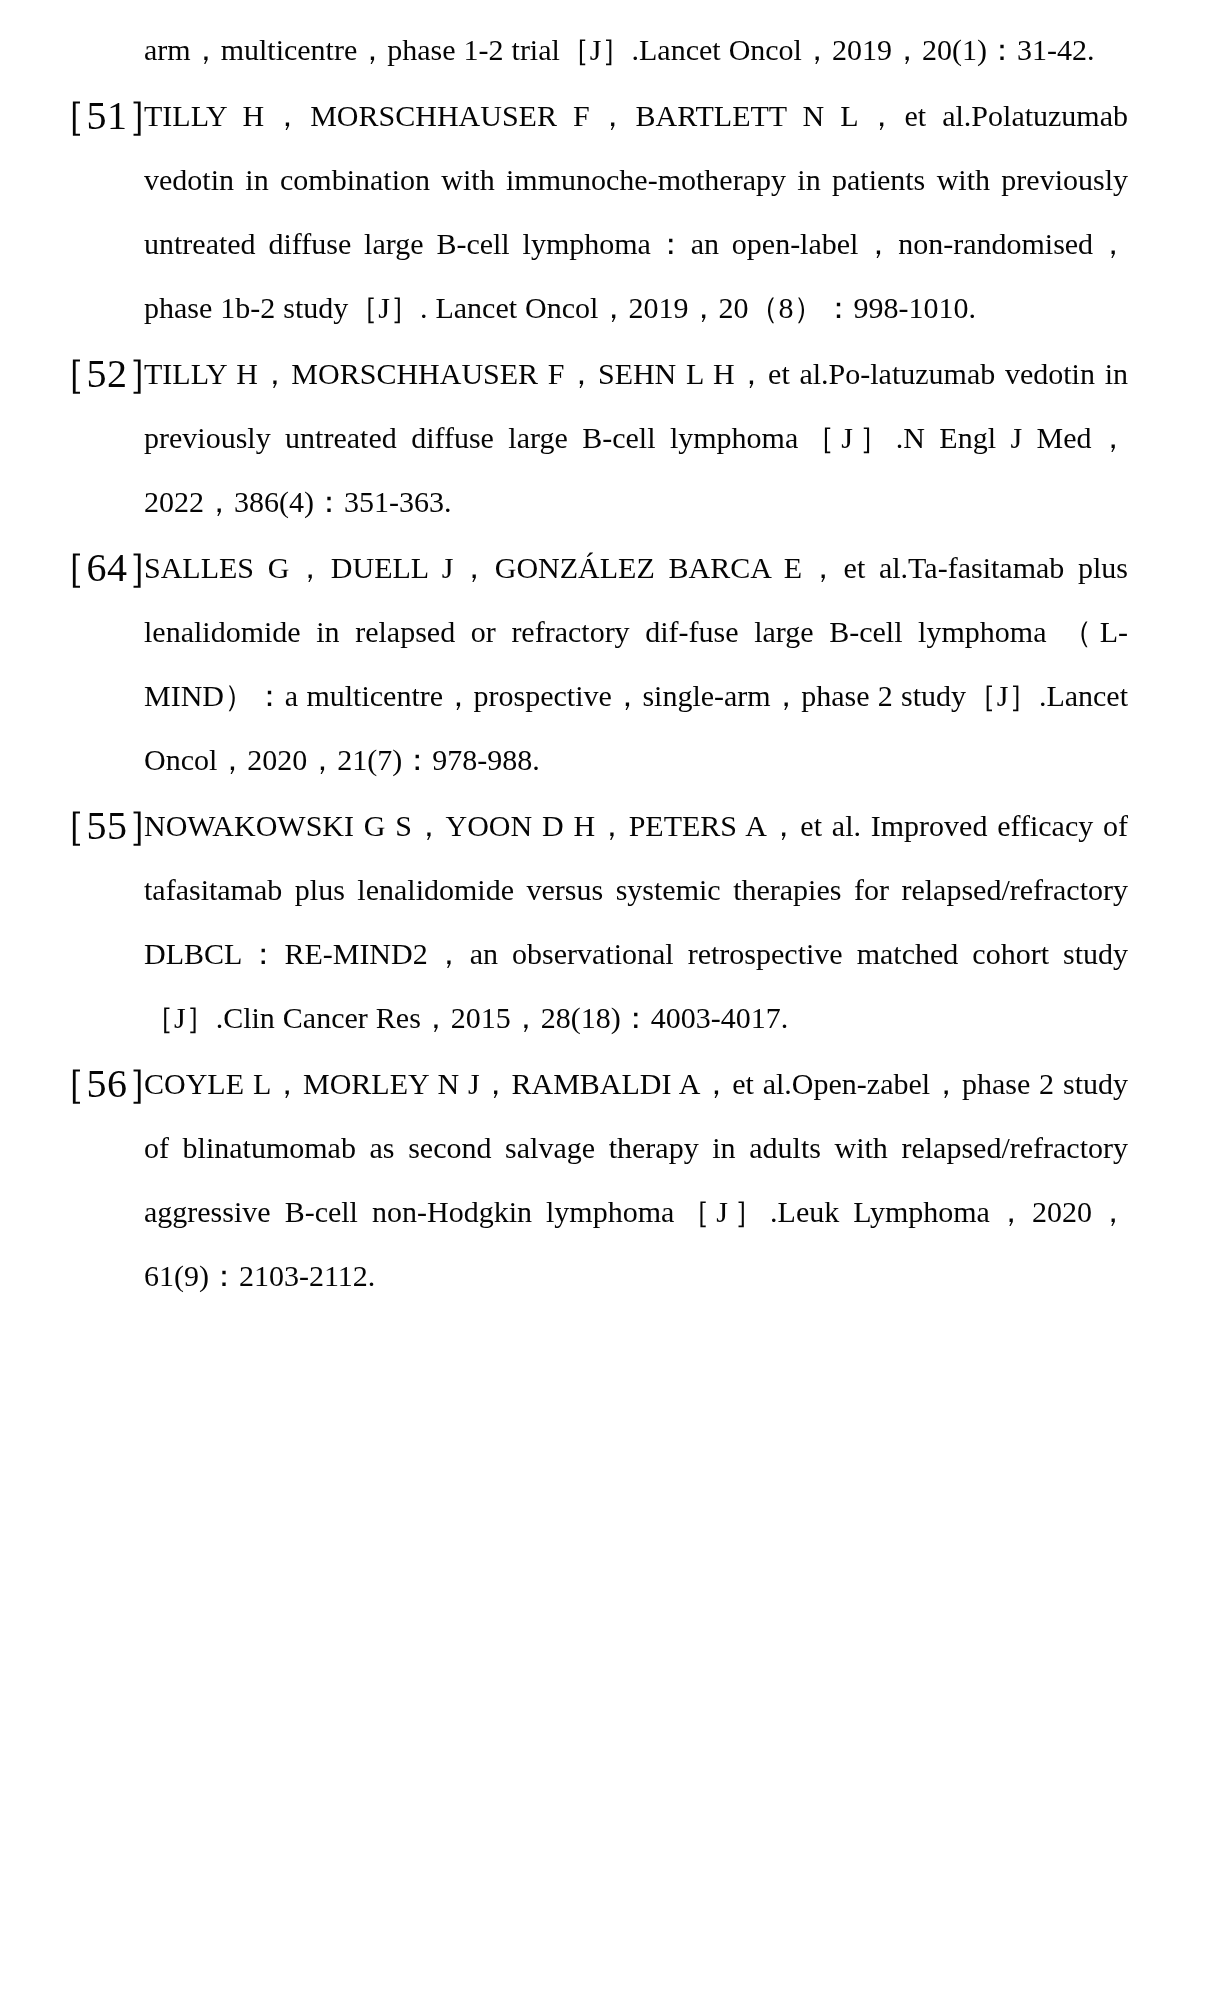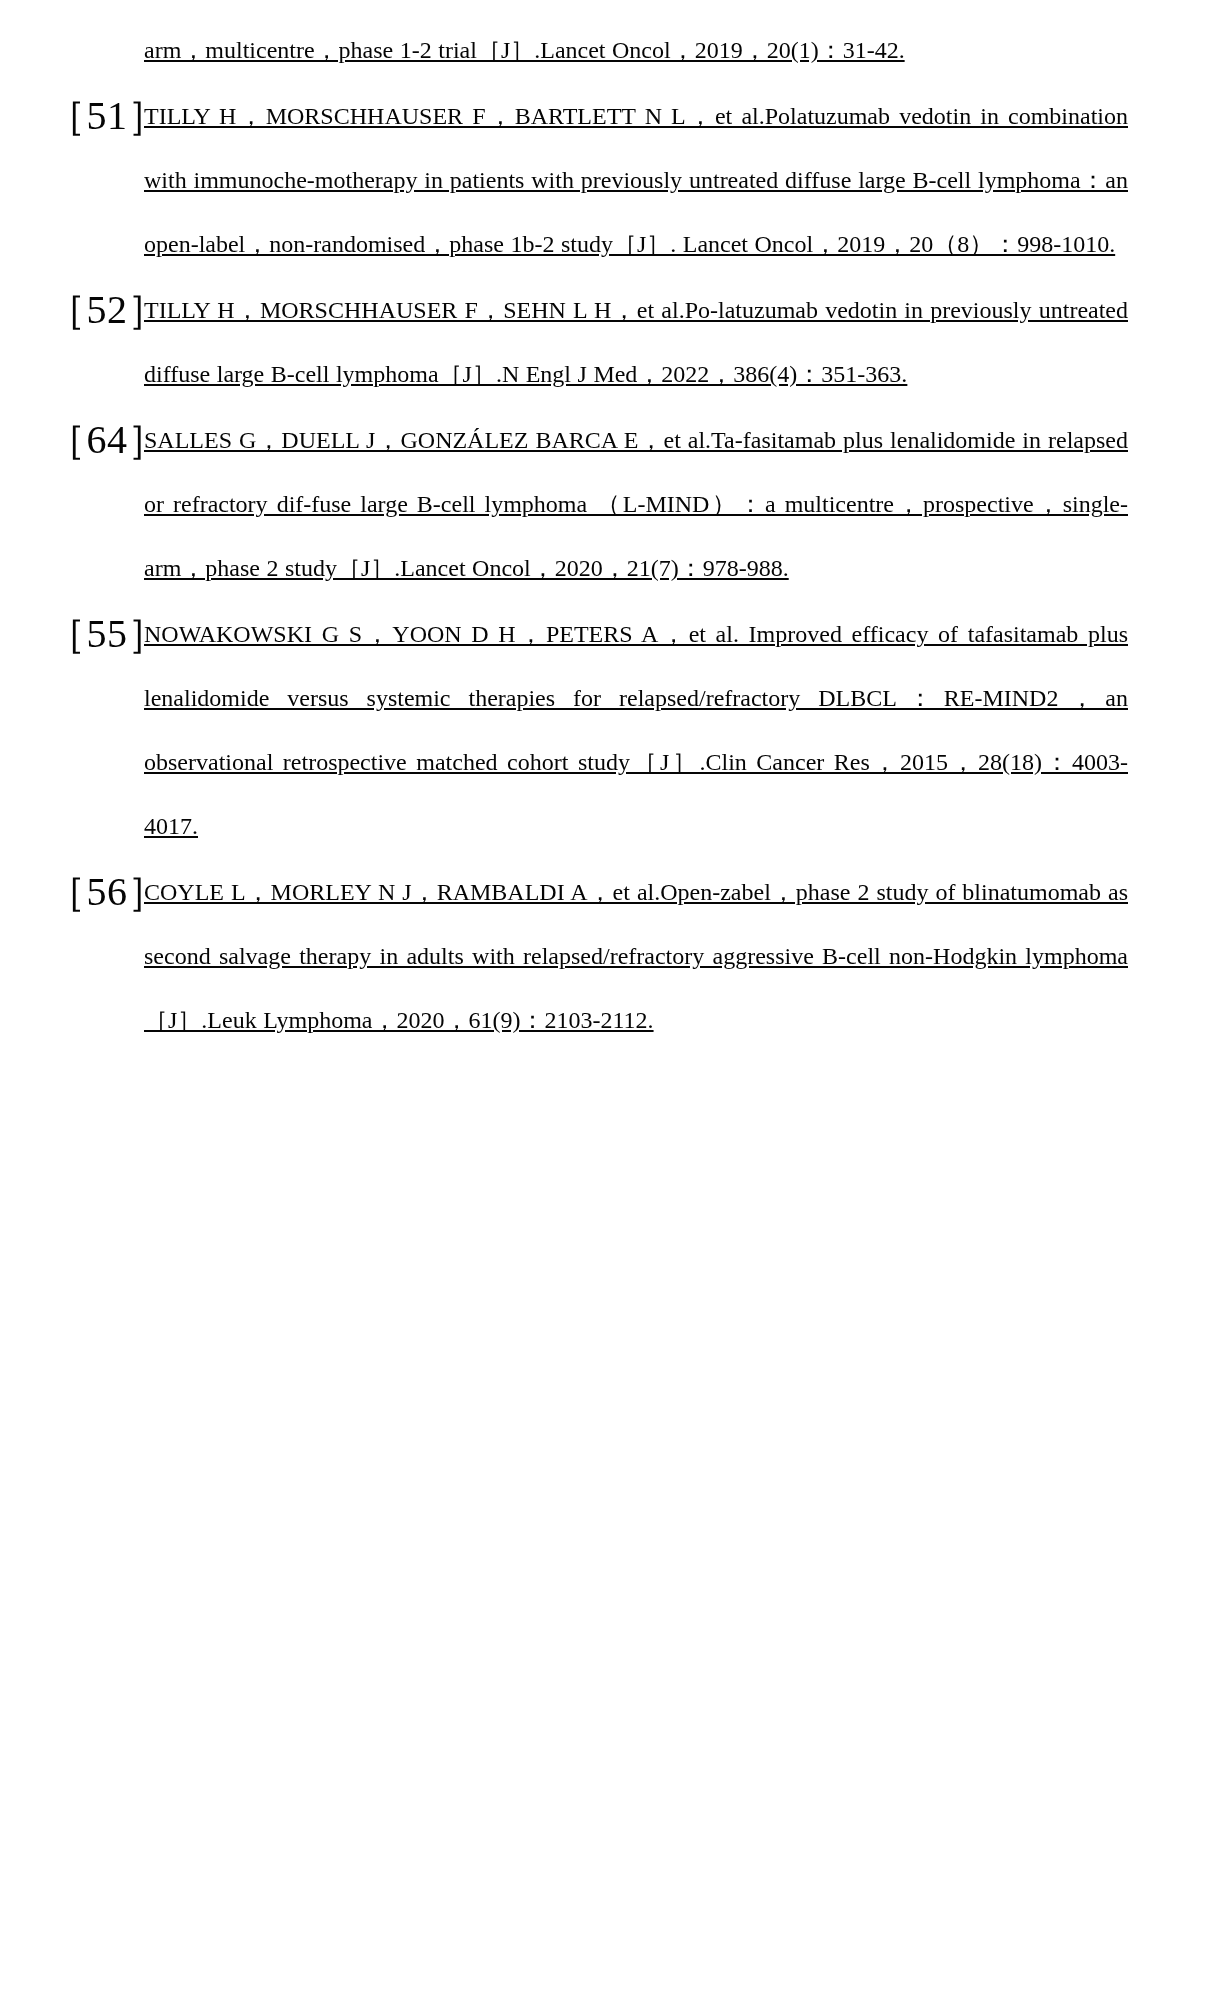--- a/index.html
+++ b/index.html
@@ -34,28 +34,27 @@
     font-size: 40px;
     line-height: 64px;
     letter-spacing: 0.5px;
     white-space: nowrap;
     text-align: center;
     padding-left: 6px;
     box-sizing: border-box;
   }
   .ref-body {
     flex: 1 1 auto;
-    font-size: 24px;
+    font-size: 30px;
     line-height: 64px;
     text-align: justify;
     text-align-last: left;
     text-justify: inter-word;
     word-spacing: 0.5px;
     hyphens: manual;
-    text-decoration: underline;
   }
   
   .ref.cont .ref-num {
     width: 104px;
   }
   .ref.cont .ref-body {
     text-align: justify;
   }
 </style>
 </head>

